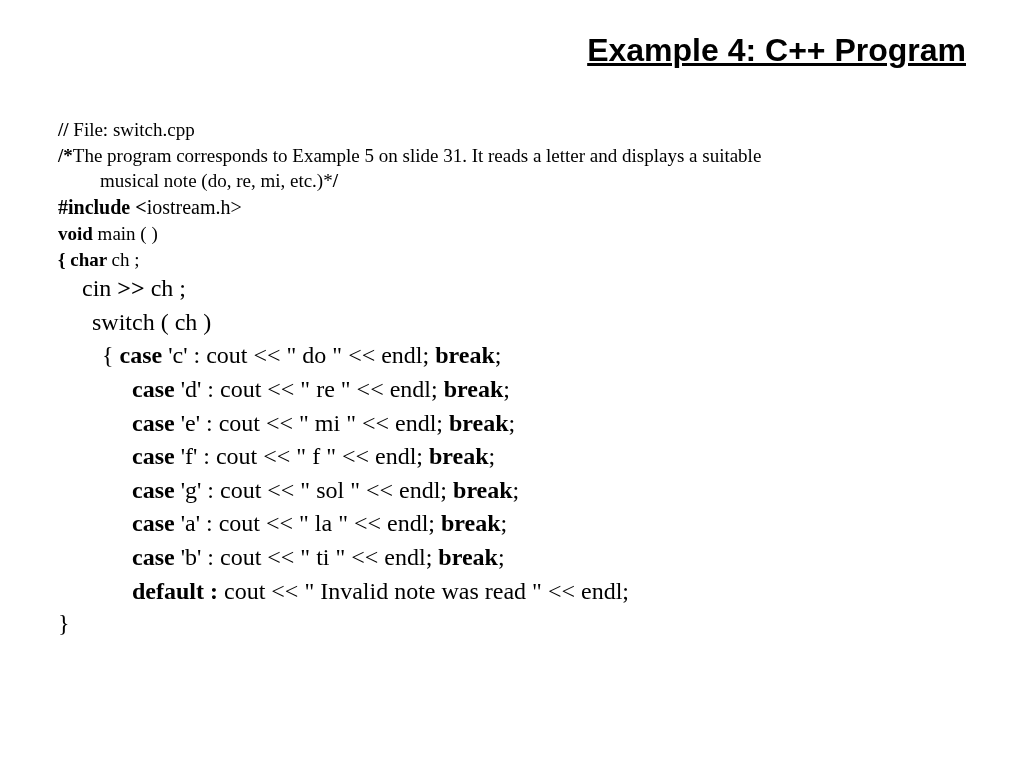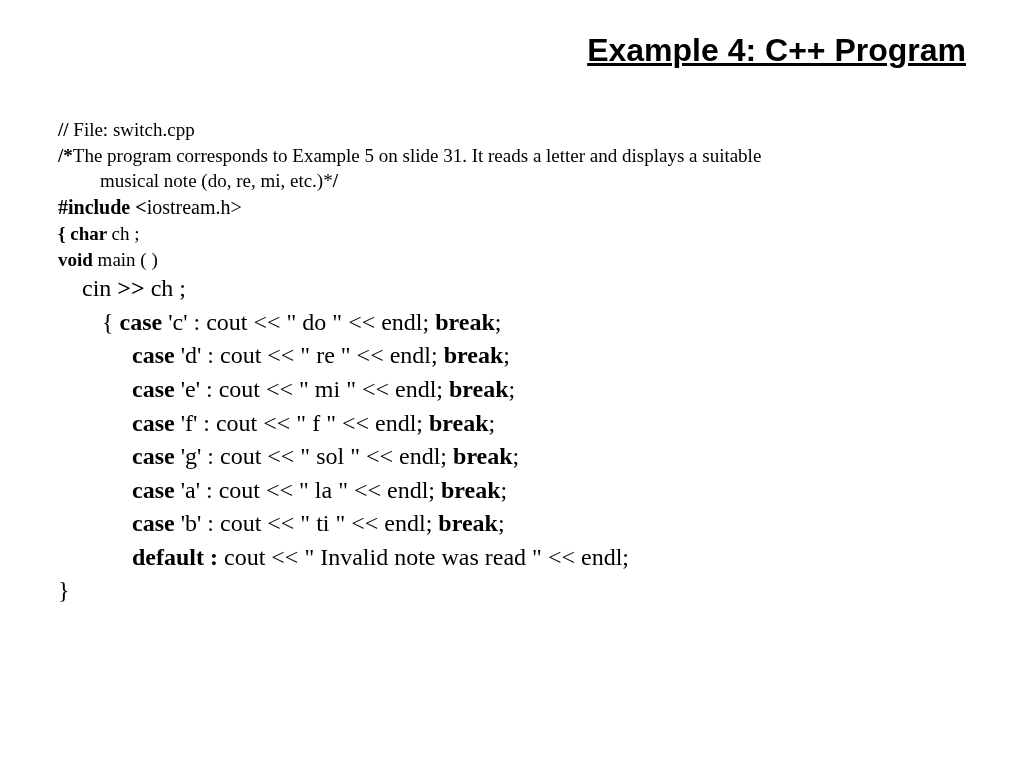--- a/index.html
+++ b/index.html
@@ -73,31 +73,34 @@
   <div class="desc-line indent0">
     <span class="bold">/*</span><span>The program corresponds to Example 5 on slide 31. It reads a letter and displays a suitable</span>
     <span class="hang"><span>musical note (do, re, mi, etc.)*</span><span class="bold">/</span></span>
   </div>
 
   <div class="header-line indent0">
     <span class="bold">#include &lt;</span><span>iostream.h&gt;</span>
   </div>
 
   <div class="small-line indent0">
-    <span class="bold">{ char </span><span>ch ;</span>
+    <span class="bold">void </span><span>main ( )</span>
   </div>
 
   <div class="small-line indent0">
-    <span class="bold">void </span><span>main ( )</span>
+    <span class="bold">{ char </span><span>ch ;</span>
   </div>
 
   <div class="code-line indent1">
     <span>cin </span><span class="bold">&gt;&gt; </span><span>ch ;</span>
   </div>
 
+  <div class="code-line indent2">
+    <span>switch  ( ch )</span>
+  </div>
 
   <div class="code-line indent3">
     <span>{ </span><span class="bold">case </span><span>'c' : cout &lt;&lt;  " do " &lt;&lt; endl; </span><span class="bold">break</span><span>;</span>
   </div>
 
   <div class="code-line indent4">
     <span class="bold">case </span><span>'d' : cout &lt;&lt;  " re " &lt;&lt; endl; </span><span class="bold">break</span><span>;</span>
   </div>
 
   <div class="code-line indent4">

